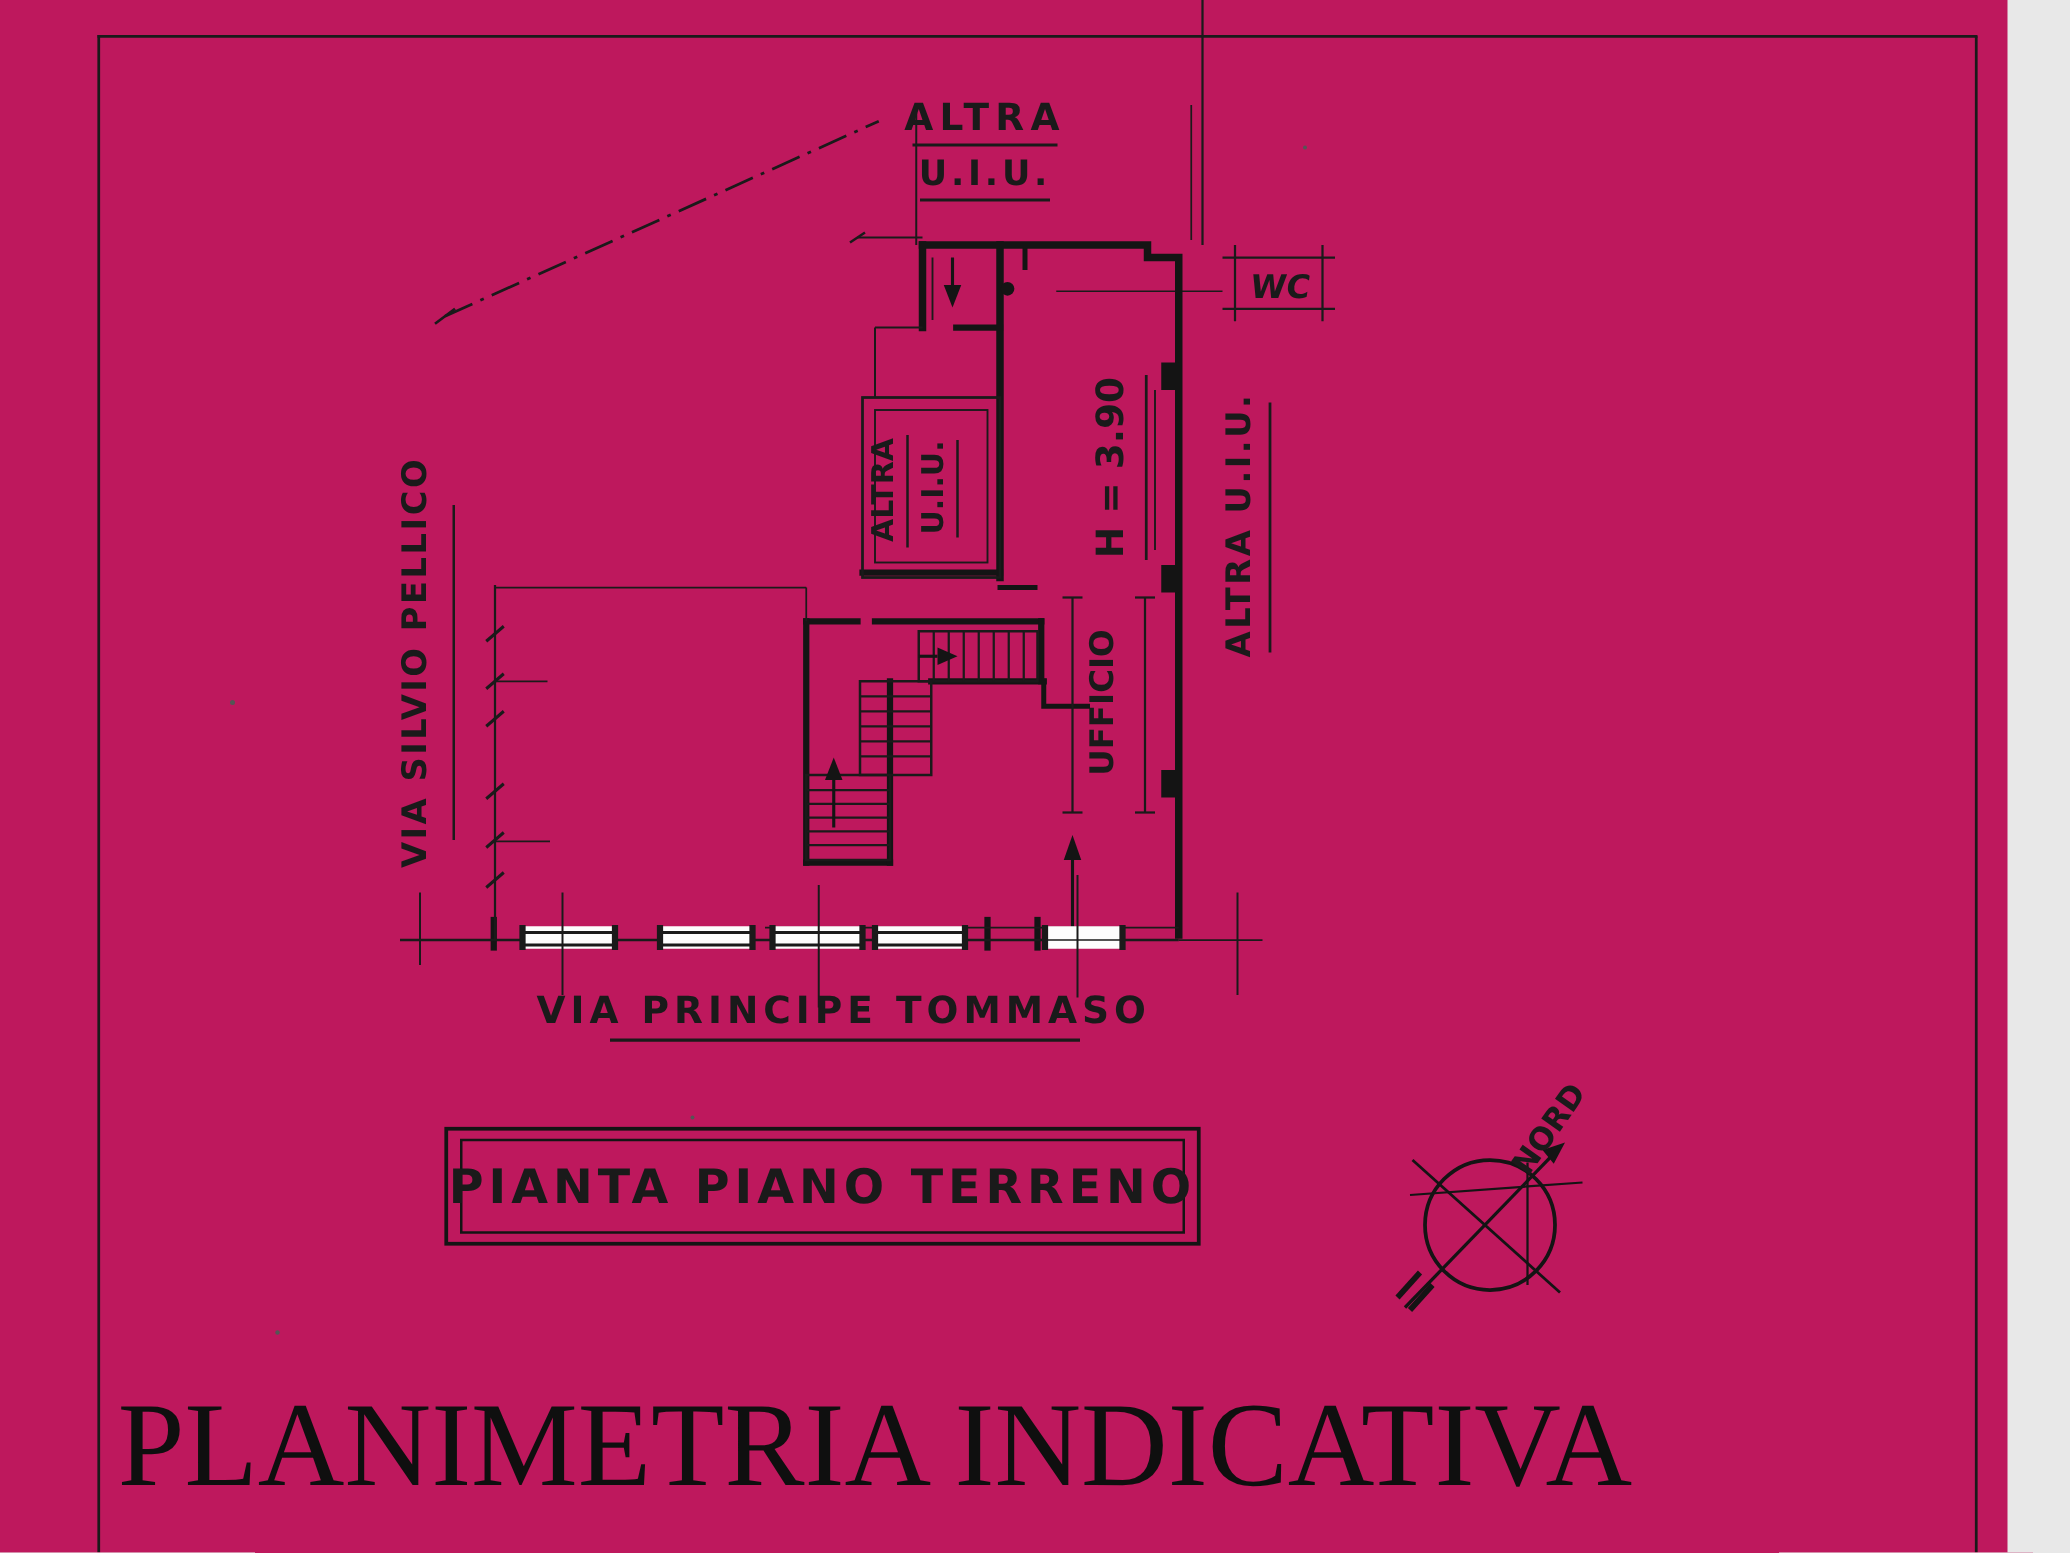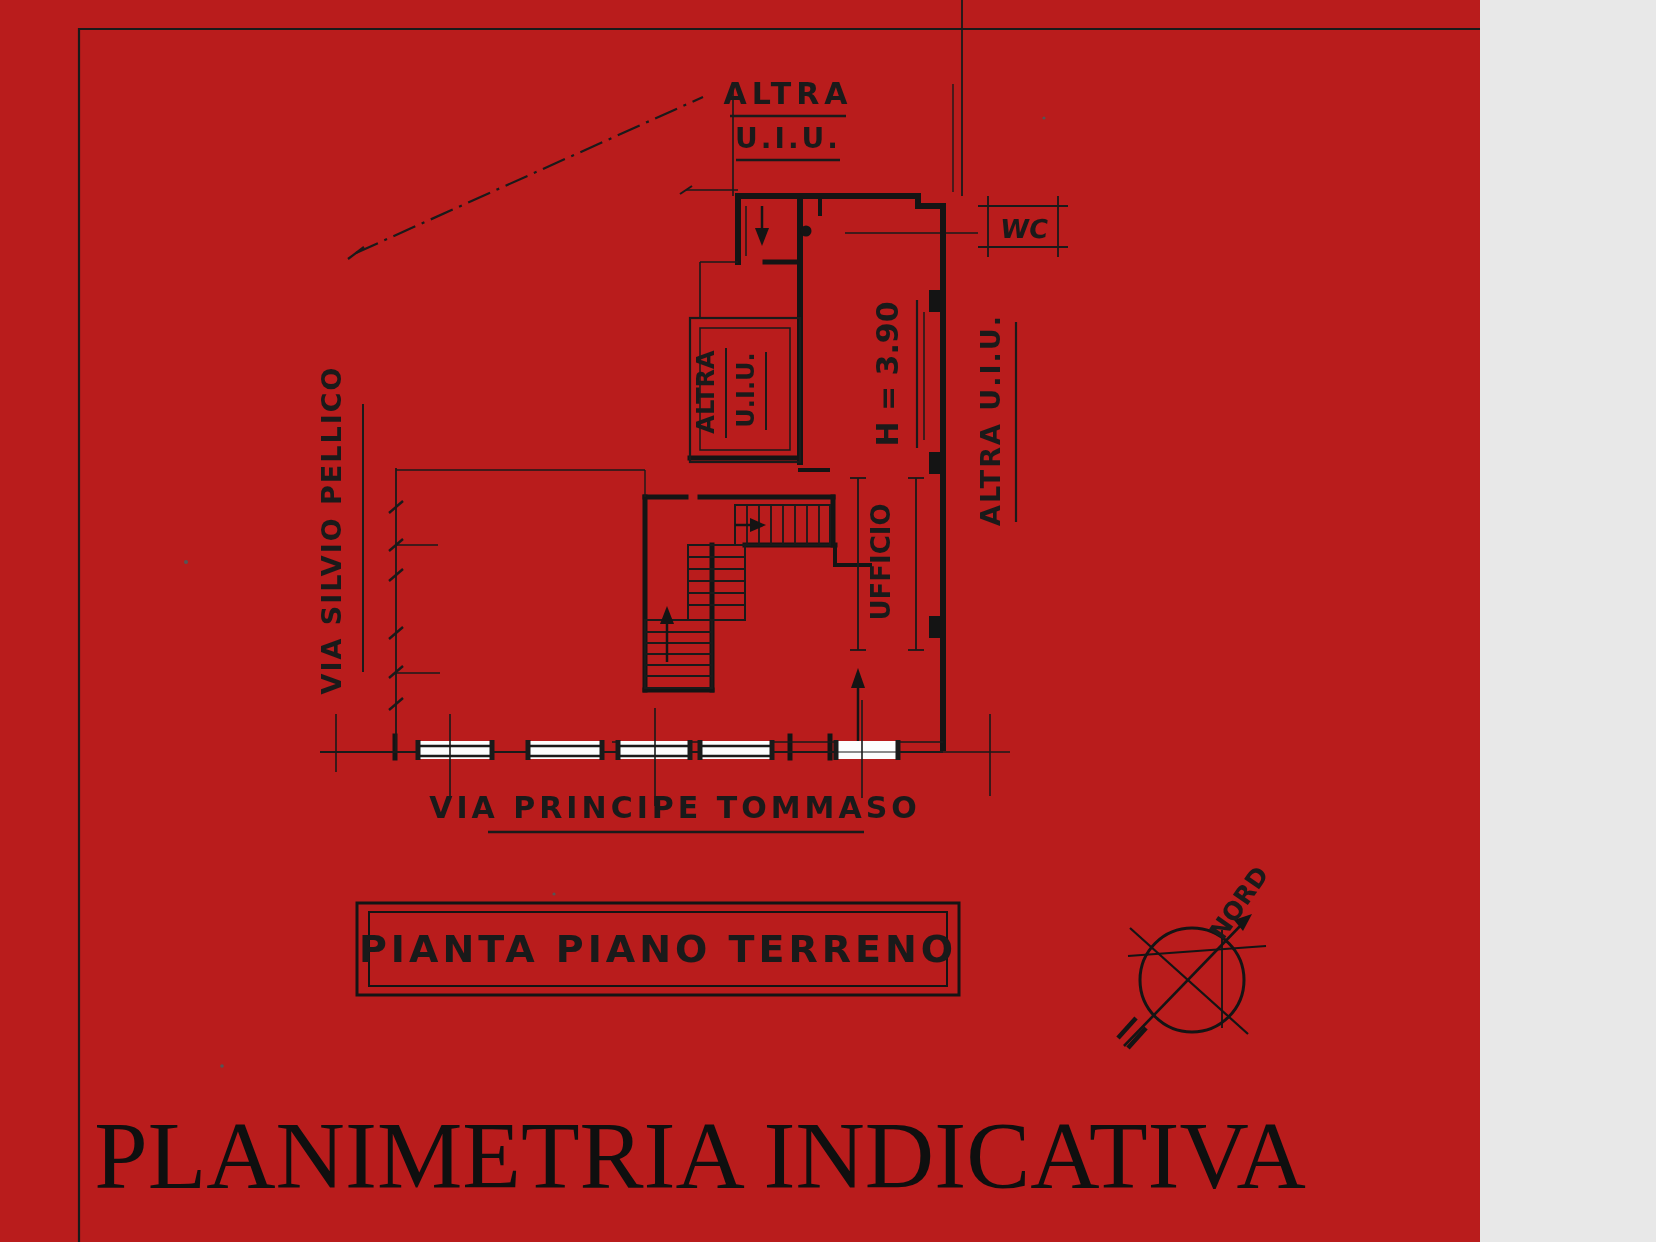--- a/index.html
+++ b/index.html
@@ -1,19 +1,19 @@
 <!DOCTYPE html>
 <html><head>
 <meta charset="utf-8">
 <style>
   html,body{margin:0;padding:0;background:#e8e8e8;}
   .page{
     position:relative;
-    width:1480px;height:1242px;
-    background:#b91c1c;
+    width:1606px;height:1242px;
+    background:#be185d;
     overflow:hidden;
     font-family:"DejaVu Sans", sans-serif;
   }
   svg{position:absolute;left:0;top:0;}
   .hand{font-family:"DejaVu Sans", sans-serif;font-weight:bold;fill:#1a1a1a;}
   .serif-title{font-family:"Liberation Serif", "DejaVu Serif", serif;fill:#0f0f0f;}
   .ink{stroke:#1a1a1a;}
 </style>
 </head>
 <body>

